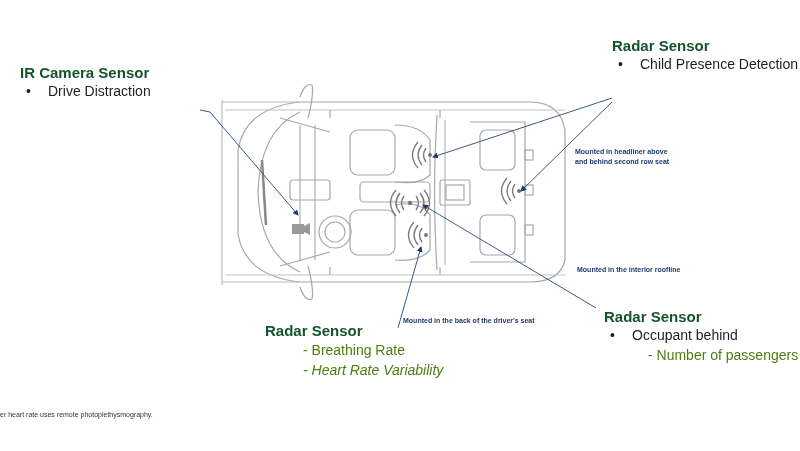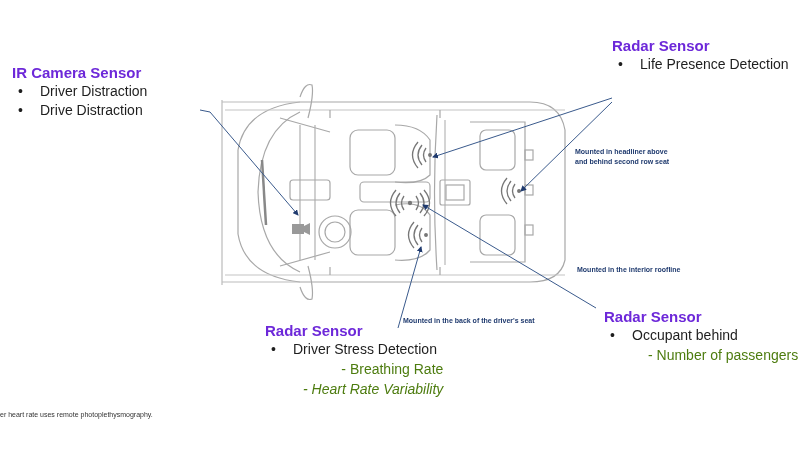--- a/index.html
+++ b/index.html
@@ -1,18 +1,18 @@
 <!DOCTYPE html>
 <html><head>
 <meta charset="utf-8">
 <style>
   html, body { margin:0; padding:0; background:#ffffff; }
   body { width:800px; height:451px; position:relative; overflow:hidden; font-family:"Liberation Sans", "DejaVu Sans", sans-serif; color:#1a1a1a; }
   .block { position:absolute; }
-  .title { font-weight:bold; font-size:15px; color:#6d28d9; line-height:19px; white-space:nowrap; }
+  .title { font-weight:bold; font-size:15px; color:#14532d; line-height:19px; white-space:nowrap; }
   .item { font-size:14px; line-height:19px; color:#1e1e1e; white-space:nowrap; }
   .item .bullet { display:inline-block; width:22px; padding-left:6px; }
   .sub { font-size:14px; line-height:20px; color:#4d7c0f; white-space:nowrap; }
   .note { position:absolute; font-size:7px; font-weight:bold; color:#1f3a6e; line-height:10px; white-space:nowrap; }
   .footnote { position:absolute; left:0; top:411px; font-size:7px; color:#333; white-space:nowrap; }
   svg#diagram { position:absolute; left:0; top:0; }
 </style>
 </head>
 <body>
 
@@ -101,41 +101,39 @@
   </defs>
   <g stroke="#3a5a8c" stroke-width="1" fill="none">
     <path d="M200,110 L210,112 L298,215" marker-end="url(#ah)"></path>
     <path d="M612,98 L433,157" marker-end="url(#ah)"></path>
     <path d="M612,102 L521,191" marker-end="url(#ah)"></path>
     <path d="M596,308 L423,205" marker-end="url(#ah)"></path>
     <path d="M398,328 L421,247" marker-end="url(#ah)"></path>
   </g>
 </svg>
 
-<div class="block" style="left:12px; top:63px;">
+<div class="block" style="left:20px; top:63px;">
   <div class="title">IR Camera Sensor</div>
-  <div class="item"><span class="bullet">•</span><span>Driver Distraction</span></div>
   <div class="item"><span class="bullet">•</span><span>Drive Distraction</span></div>
 </div>
 
 <div class="block" style="left:612px; top:36px;">
   <div class="title">Radar Sensor</div>
-  <div class="item"><span class="bullet">•</span><span>Life Presence Detection</span></div>
+  <div class="item"><span class="bullet">•</span><span>Child Presence Detection</span></div>
 </div>
 
 <div class="block" style="left:604px; top:307px;">
   <div class="title">Radar Sensor</div>
   <div class="item"><span class="bullet">•</span><span>Occupant behind</span></div>
   <div class="sub" style="padding-left:44px;">- Number of passengers</div>
 </div>
 
 <div class="block" style="left:265px; top:321px;">
   <div class="title">Radar Sensor</div>
-  <div class="item"><span class="bullet">•</span><span>Driver Stress Detection</span></div>
-  <div class="sub" style="padding-left:38px;text-align:right;">- Breathing Rate</div>
+  <div class="sub" style="padding-left:38px;">- Breathing Rate</div>
   <div class="sub" style="padding-left:38px;font-style:italic;">- Heart Rate Variability</div>
 </div>
 
 <div class="note" style="left:575px; top:147px;">
   <div>Mounted in headliner above</div>
   <div>and behind second row seat</div>
 </div>
 <div class="note" style="left:577px; top:265px;">Mounted in the interior roofline</div>
 <div class="note" style="left:403px; top:316px;">Mounted in the back of the driver's seat</div>
 

